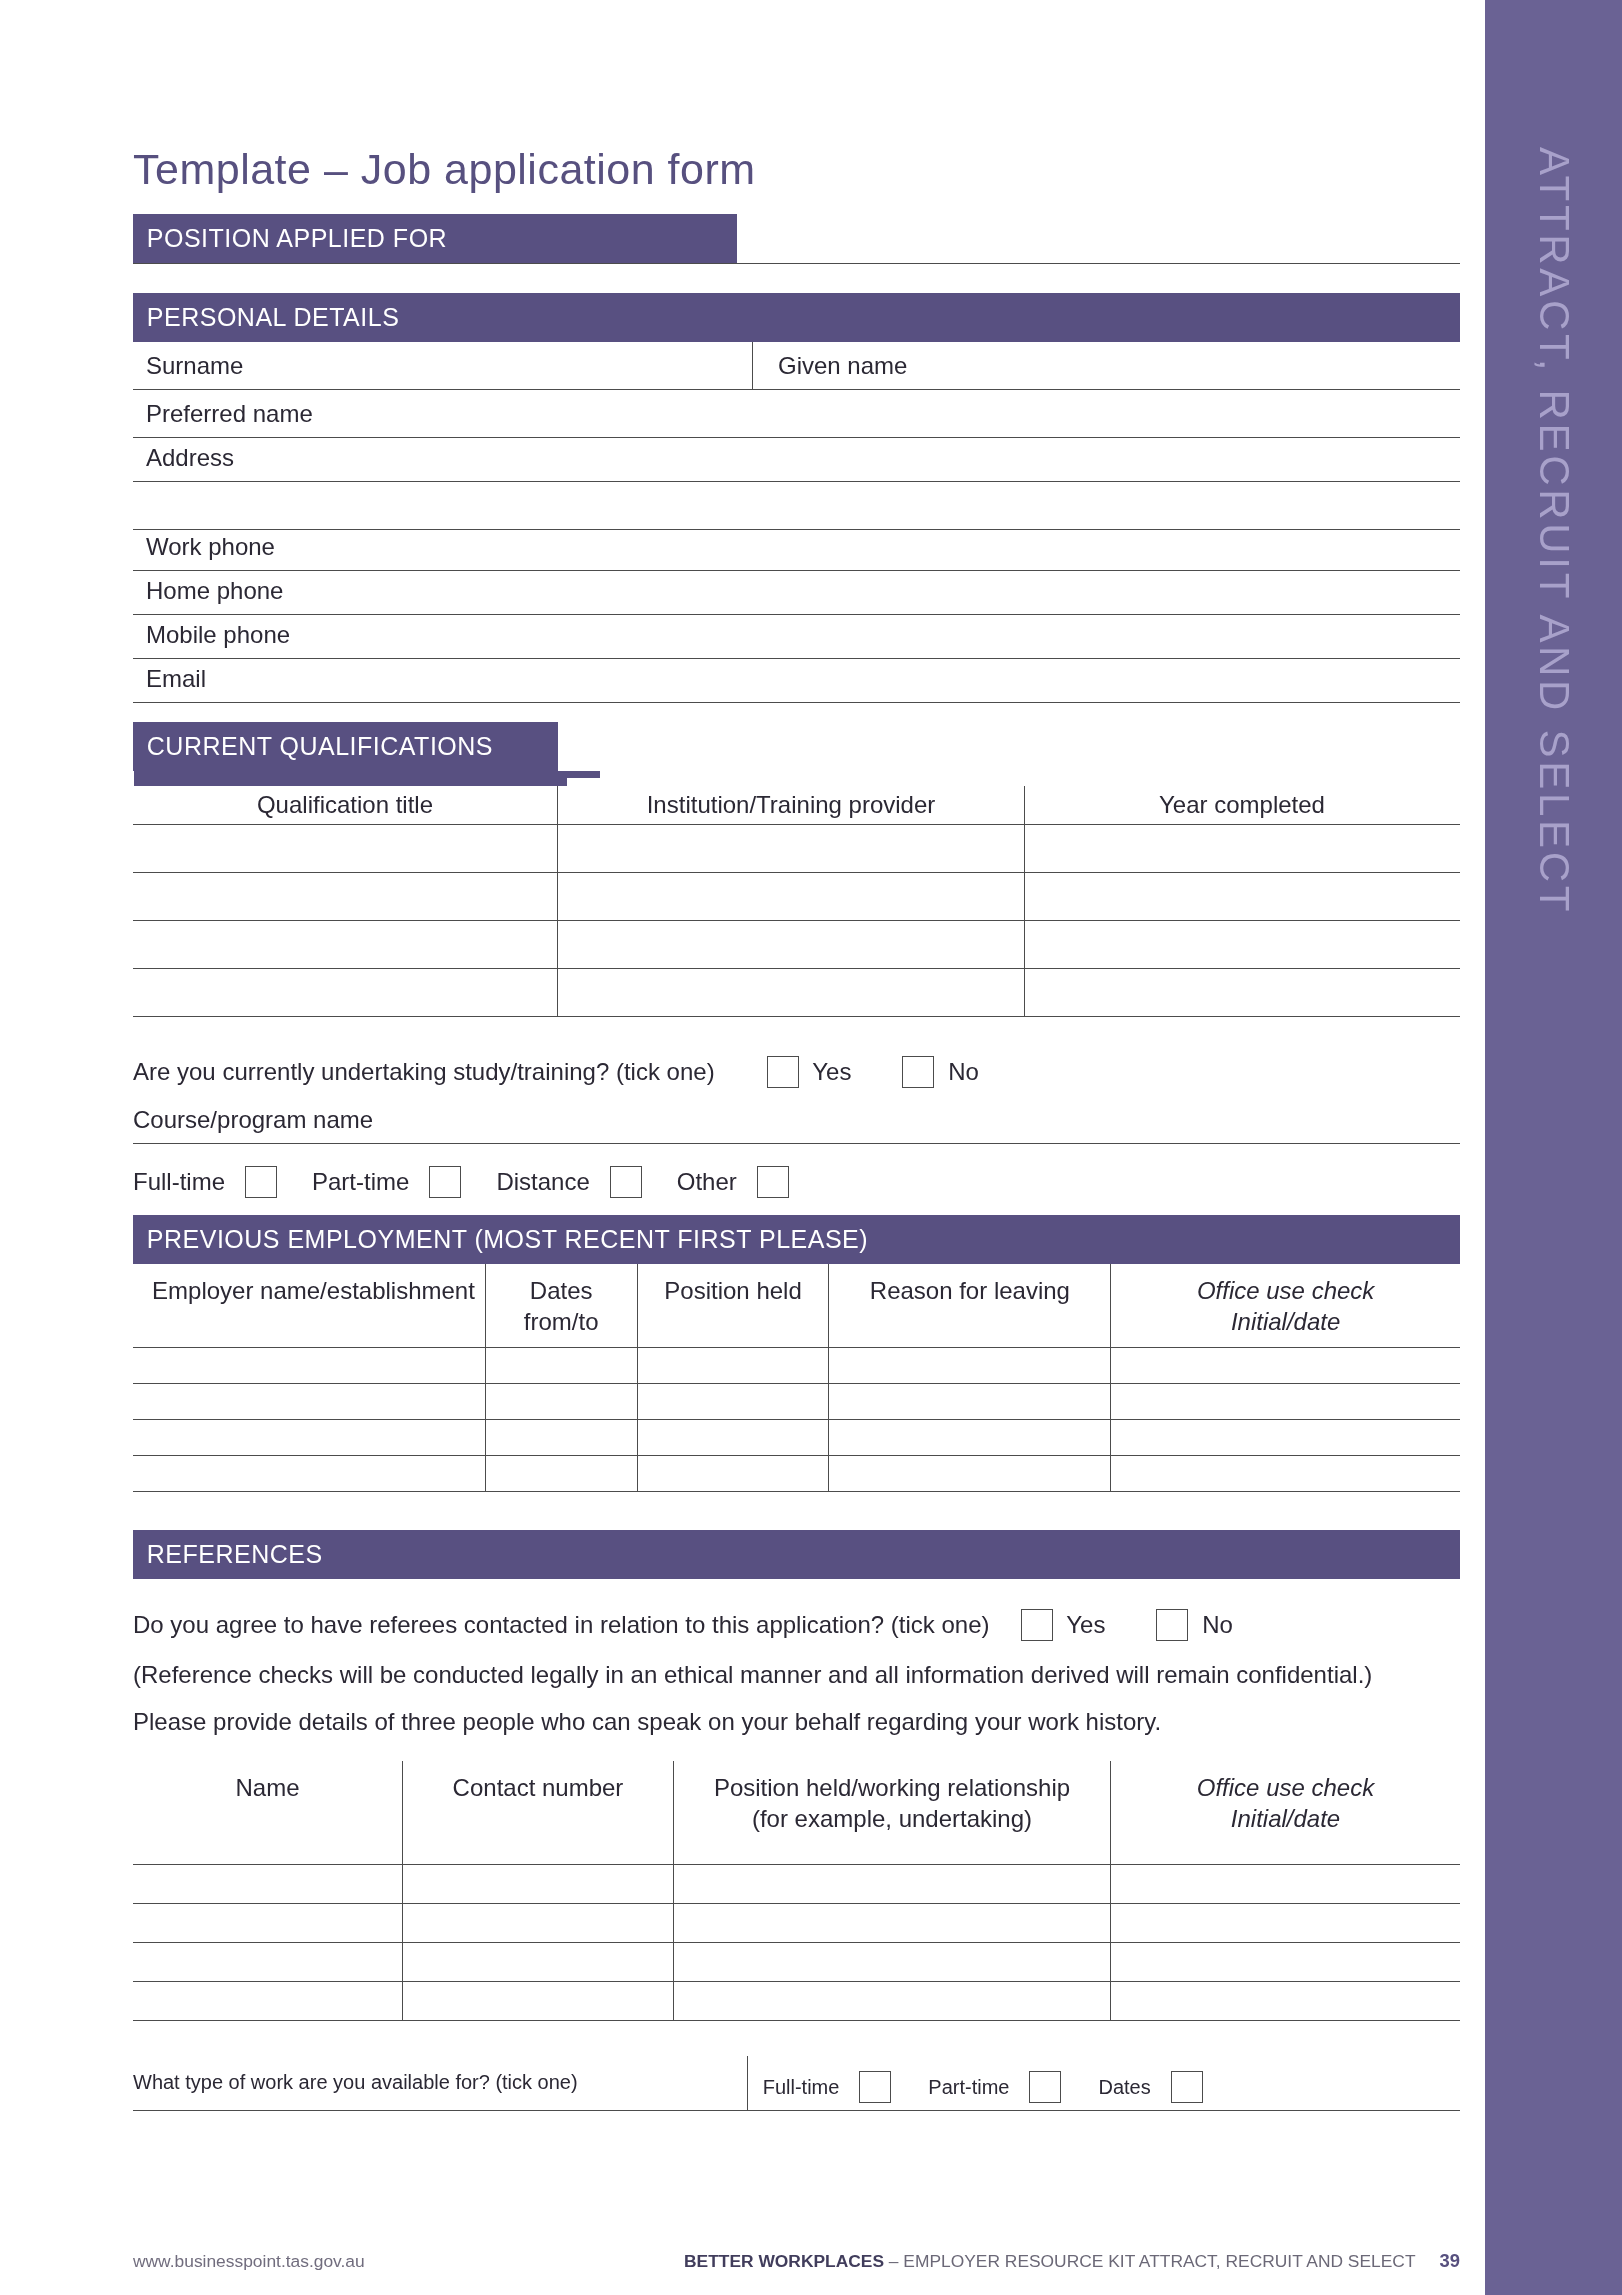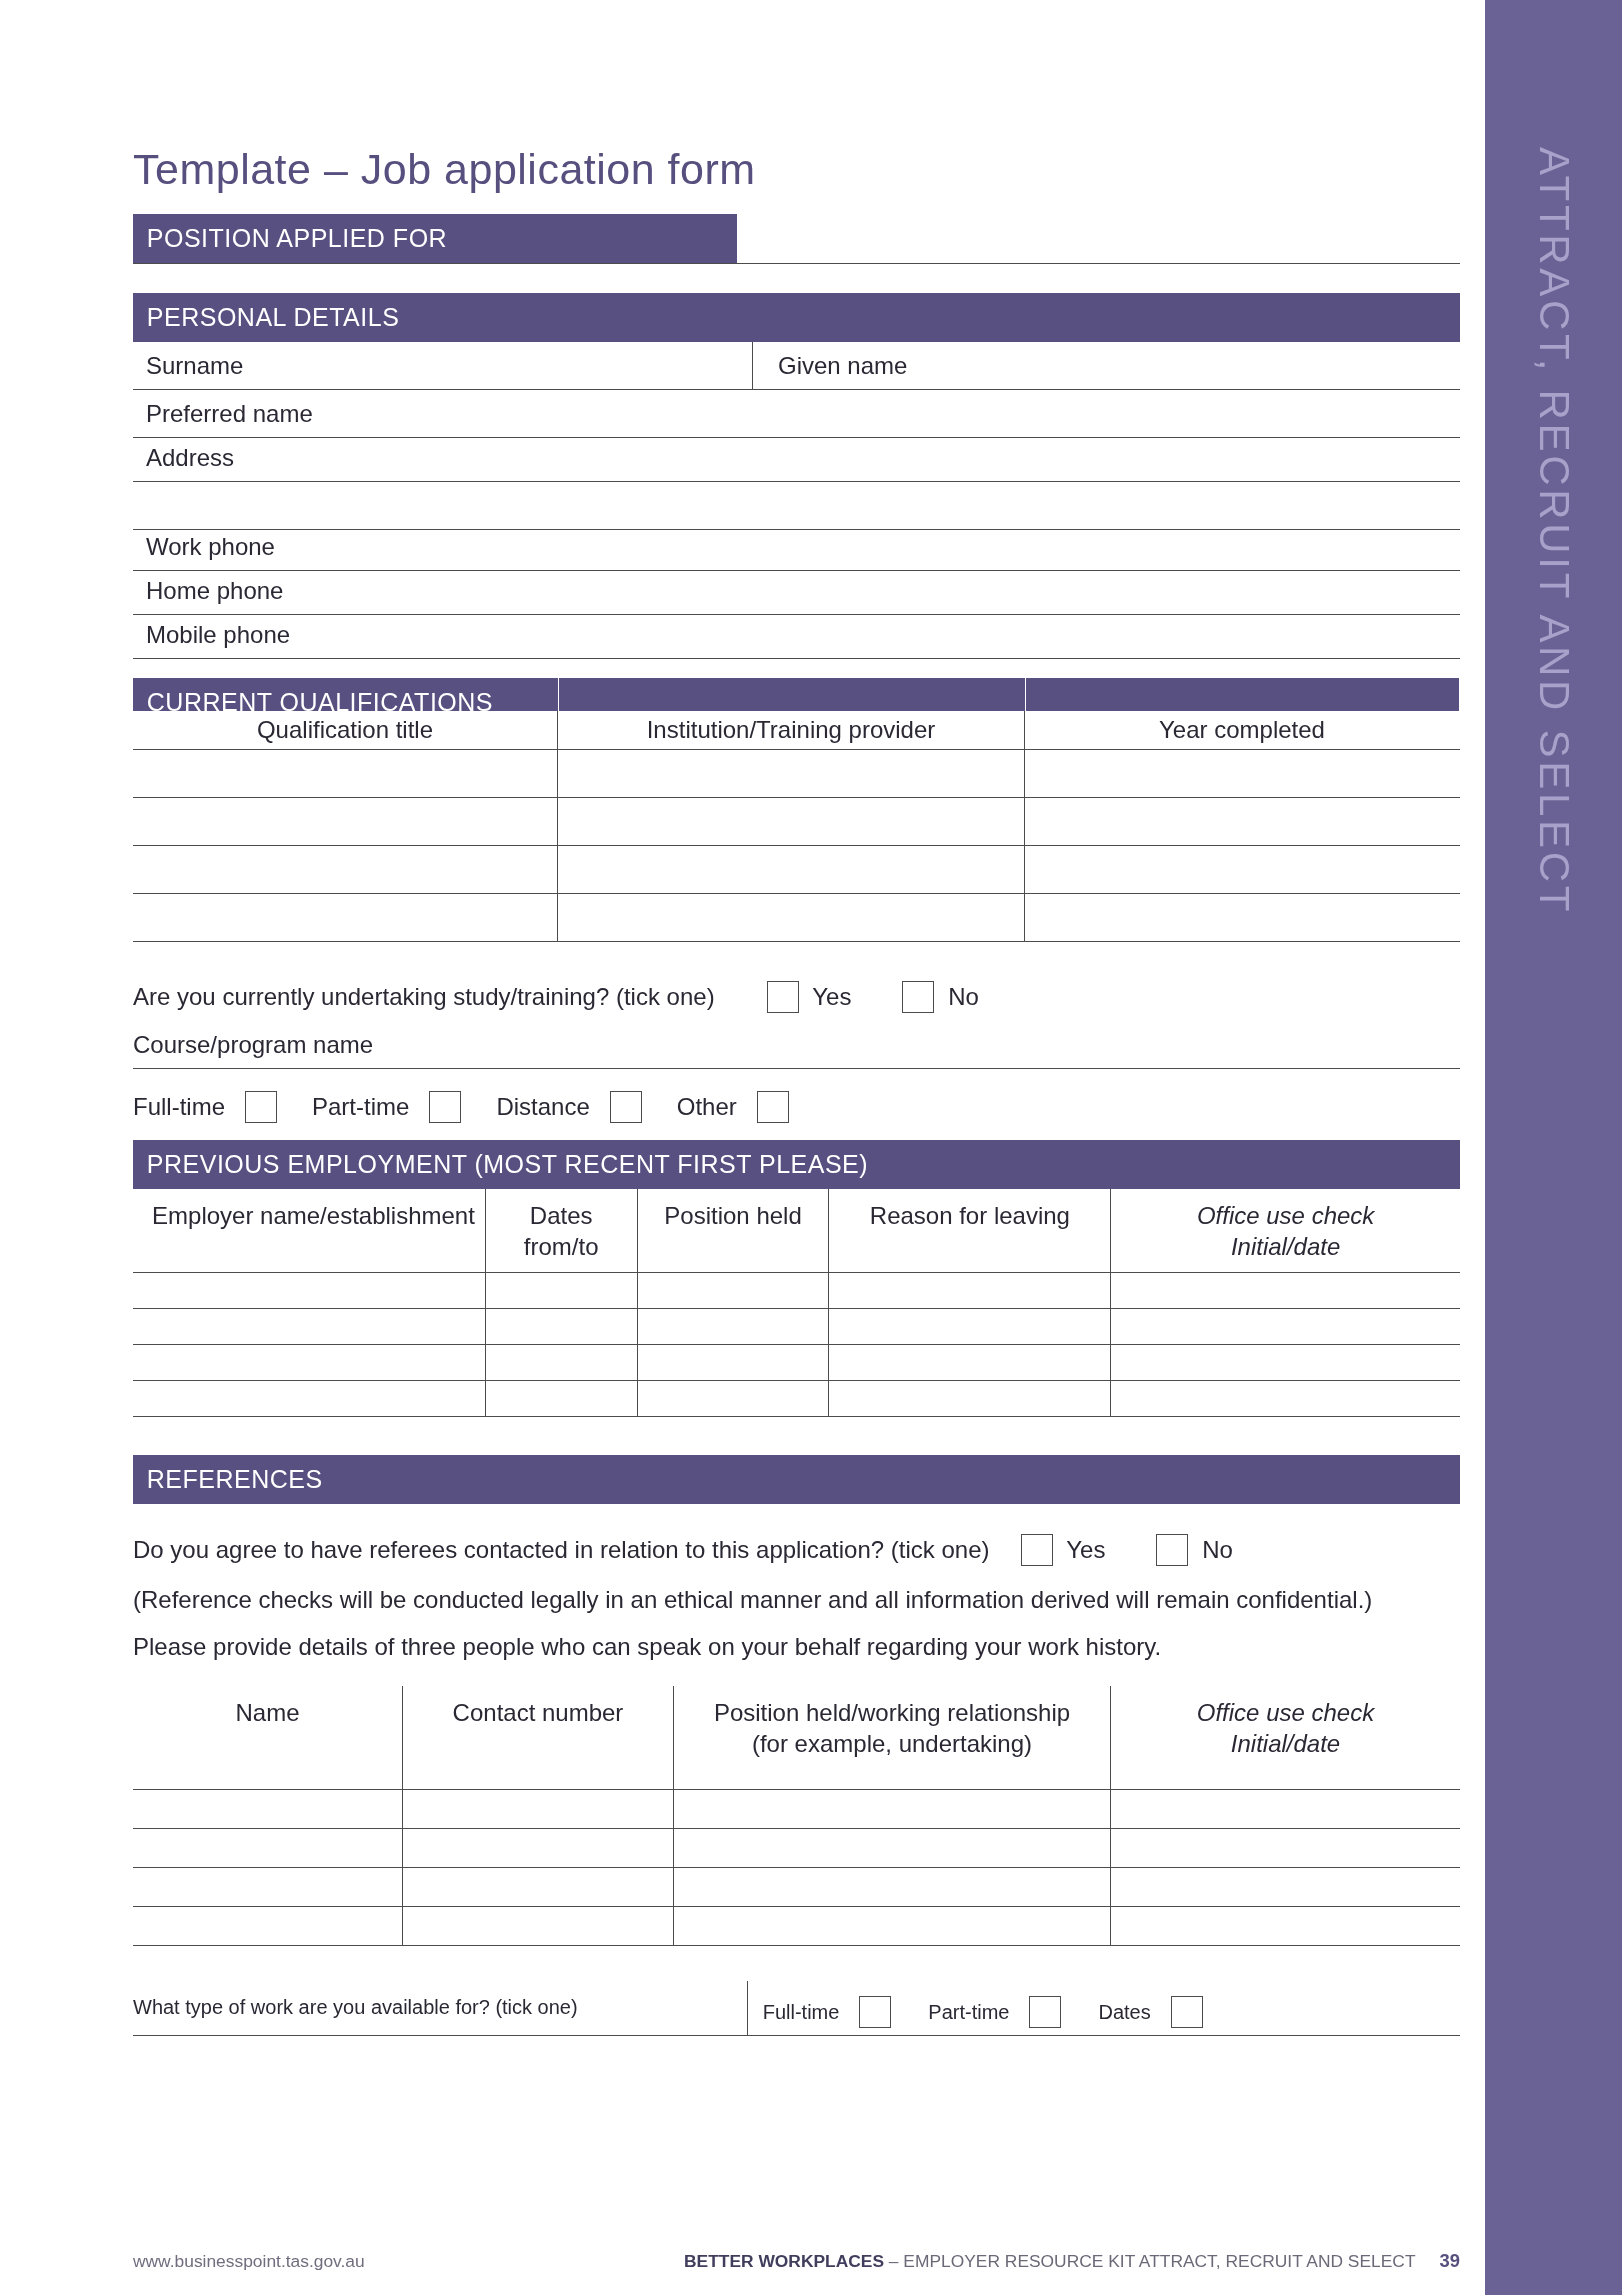--- a/index.html
+++ b/index.html
@@ -38,21 +38,21 @@
   
   .frow{display:flex;align-items:flex-end;border-bottom:1.8px solid var(--line);height:48px;font-size:24px;}
   .frow .lbl{padding:0 0 8.3px 13px;}
   .frow.h48{height:44px;}
   .frow.h45{height:41px;}
   .split-cell-l{width:620px;border-right:1.8px solid var(--line);height:100%;display:flex;align-items:flex-end;}
   .split-cell-r{flex:1;height:100%;display:flex;align-items:flex-end;}
   .split-cell-r .lbl{padding-left:25px;}
 
   
-  .qual-bar{display:flex;height:33px;margin-top:19px;}
+  .qual-bar{display:flex;height:64px;margin-top:19px;flex-direction:column;}
   .qual-bar .seg{background:var(--bar-purple);height:100%;}
   .qual-bar .seg1{width:425px;color:#fff;font-size:25px;line-height:49px;padding-left:13.8px;letter-spacing:0.5px;}
   .qual-bar .seg2{width:467px;border-left:1.8px solid #fff;}
   .qual-bar .seg3{width:434px;border-left:1.8px solid #fff;}
   .qtable{width:1327px;}
   .qhead,.qrow{display:flex;border-bottom:1.8px solid var(--line);}
   .qhead{height:39px;align-items:center;font-size:24px;}
   .qrow{height:48px;}
   .qc{height:100%;display:flex;align-items:center;justify-content:center;text-align:center;}
   .qc1{width:425px;border-right:1.8px solid var(--line);}
@@ -155,20 +155,23 @@
 
     <div class="frow h45">
       <span class="lbl">Work phone</span>
     </div>
     <div class="frow h48">
       <span class="lbl">Home phone</span>
     </div>
     <div class="frow h48">
       <span class="lbl">Mobile phone</span>
     </div>
+    <div class="frow h48">
+      <span class="lbl">Email</span>
+    </div>
 
     <div class="qual-bar">
       <div class="seg seg1">CURRENT QUALIFICATIONS</div>
       <div class="seg seg2"></div>
       <div class="seg seg3"></div>
     </div>
 
     <div class="qtable">
       <div class="qhead">
         <div class="qc qc1">Qualification title</div>

